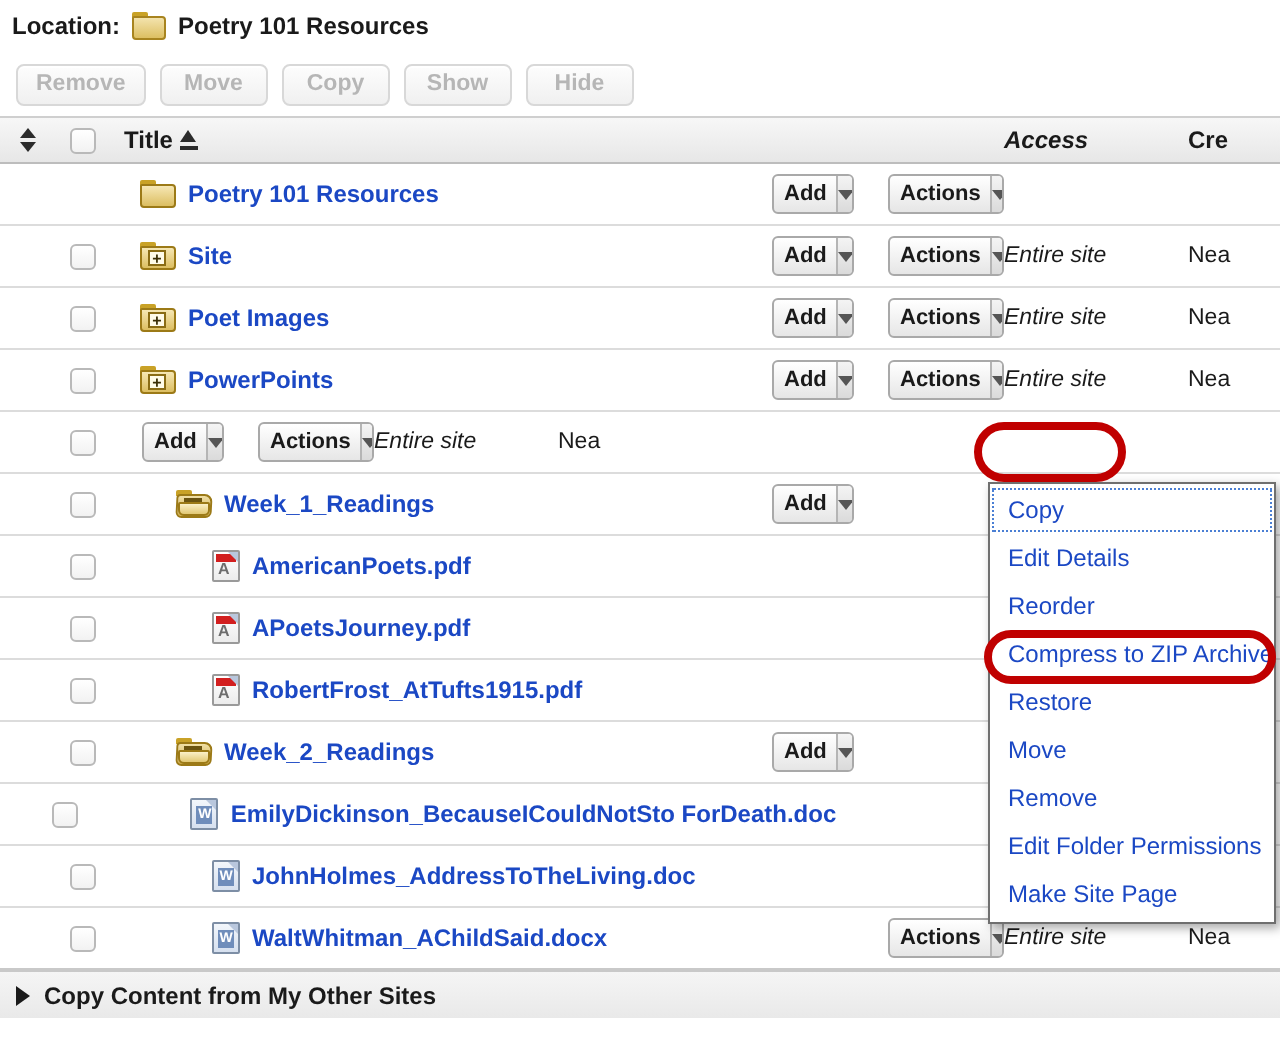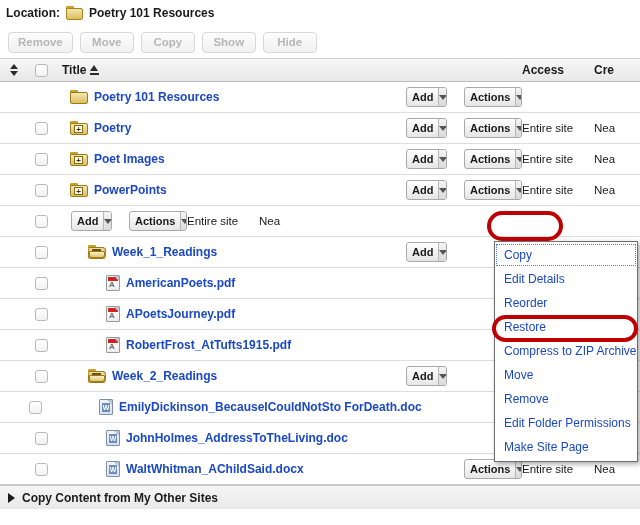--- a/index.html
+++ b/index.html
@@ -88,22 +88,22 @@
     border-bottom: 1px solid #bdbdbd;
     font-weight: bold;
     font-size: 12px;
     color: #1a1a1a;
   }
   .col-sort { width: 28px; display:flex; align-items:center; justify-content:center; }
   .col-check { width: 26px; display:flex; align-items:center; justify-content:center; }
   .col-title { flex: 1 1 auto; padding-left: 8px; display:flex; align-items:center; gap:4px; }
   .col-add { width: 58px; display:flex; align-items:center; }
   .col-actions { width: 75px; display:flex; align-items:center;text-align:right; }
-  .col-access { width: 72px; display:flex; align-items:center; }
-  .col-created { width: 46px; display:flex; align-items:center; overflow:hidden; white-space:nowrap; }
+  .col-access { width: 72px; display:flex; align-items:center;font-style:italic; }
+  .col-created { width: 46px; display:flex; align-items:center; overflow:hidden; white-space:nowrap;margin-left:20px; }
 
   .sort-updown {
     display:inline-block;
     width:9px; height:12px;
     position: relative;
   }
   .sort-updown:before, .sort-updown:after {
     content:""; position:absolute; left:0;
     border-left: 4.5px solid transparent;
     border-right: 4.5px solid transparent;
@@ -388,21 +388,21 @@
           <div class="col-check">
             <span class="chk"></span>
           </div>
           <div class="col-title">
             <span class="title-cell" style="padding-left:8px">
               <span class="ficon">
                 <span class="tab"></span>
                 <span class="body"></span>
                 <span class="pm">+</span>
               </span>
-              <span class="title-link">Poetry</span>
+              <span class="title-link">Site</span>
             </span>
           </div>
           <div class="col-add">
             <div class="mini-btn">
               <span class="lbl">Add</span>
               <span class="arrow">
                 <span class="caret"></span>
               </span>
             </div>
           </div>
@@ -694,22 +694,22 @@
 
   <div class="bottom-bar">
     <span class="tri-right"></span>
     <span>Copy Content from My Other Sites</span>
   </div>
 
   <div class="menu" id="menu">
       <div class="menu-item focused">Copy</div>
       <div class="menu-item">Edit Details</div>
       <div class="menu-item">Reorder</div>
+      <div class="menu-item">Compress to ZIP Archive</div>
       <div class="menu-item">Restore</div>
-      <div class="menu-item">Compress to ZIP Archive</div>
       <div class="menu-item">Move</div>
       <div class="menu-item">Remove</div>
       <div class="menu-item">Edit Folder Permissions</div>
       <div class="menu-item">Make Site Page</div>
     </div>
 
   <div class="hl" id="hl-actions"></div>
   <div class="hl" id="hl-zip"></div>
 
 </div>

